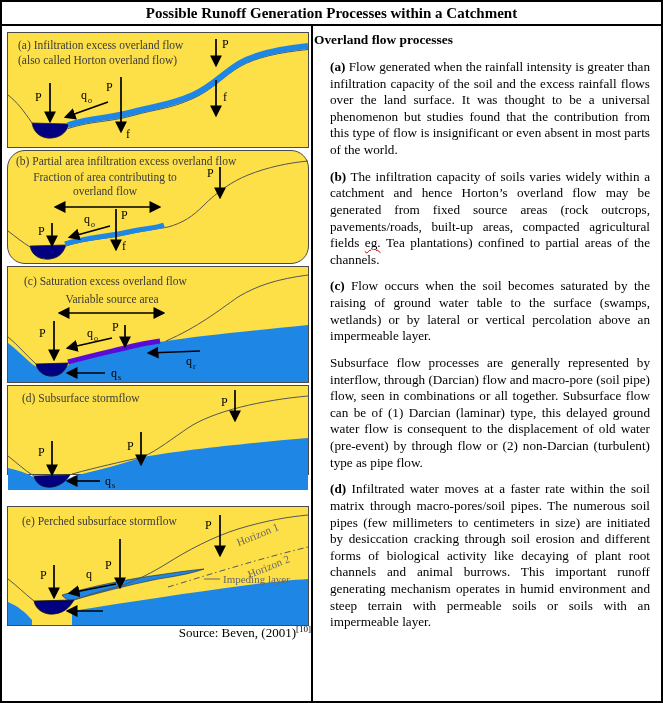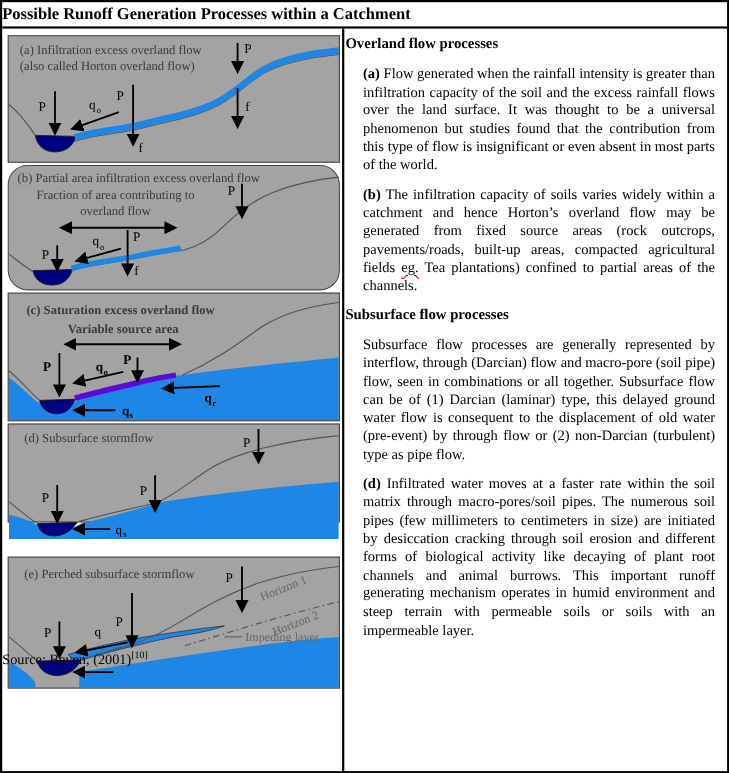--- a/index.html
+++ b/index.html
@@ -1,30 +1,30 @@
 <!DOCTYPE html>
 <html><head>
 <meta charset="utf-8">
 <style>
   html,body{margin:0;padding:0;background:#fff;}
   #page{position:relative;width:663px;height:703px;background:#fff;
         font-family:"Liberation Serif",serif;color:#000;overflow:hidden;
         border:2px solid #000;box-sizing:border-box;}
   .titlebar{position:absolute;left:0;right:0;top:0;height:22px;border-bottom:2px solid #000;
-        font-weight:bold;font-size:15px;line-height:22px;}
+        text-align:center;font-weight:bold;font-size:15px;line-height:22px;}
   .divider{position:absolute;left:309px;top:24px;bottom:0;width:2px;background:#000;}
   .leftcol{position:absolute;left:0;top:24px;width:309px;bottom:0;}
-  .dpanel{position:absolute;left:5px;width:302px;border:1px solid #4a4a4a;background:#a3a3a3;box-sizing:border-box;}
+  .dpanel{position:absolute;left:5px;width:302px;border:1px solid #4a4a4a;background:#fde047;box-sizing:border-box;}
   .dpanel svg{display:block;}
   #panel-a{top:6px;height:116px;}
   #panel-b{top:124px;height:114px;border-radius:18px;}
-  #panel-c{top:240px;height:117px;font-weight:bold;}
+  #panel-c{top:240px;height:117px;}
   #panel-d{top:359px;height:90px;}
   #panel-e{top:480px;height:120px;}
-  .source{position:absolute;left:0;width:309px;top:564px;text-align:left;font-size:13px;}
+  .source{position:absolute;left:0;width:309px;top:598px;text-align:right;font-size:13px;}
   .source sup{font-size:9px;}
   .rightcol{position:absolute;left:312px;width:336px;top:24px;bottom:0;
         font-size:13.2px;line-height:1.26;text-align:justify;padding-top:6px;}
   .rightcol p{margin:0 0 10px 16px;}
   .rightcol h3{margin:0 0 10px 0;font-size:13.4px;}
   .plabel{font-weight:bold;}
   .misspell{text-decoration:underline wavy #cc0000;text-decoration-thickness:1px;text-underline-offset:2px;}
   
   .cap{font-size:11.5px;fill:#3a3a3a;font-family:"Liberation Serif",serif;}
   .lbl{font-size:12px;fill:#000;font-family:"Liberation Serif",serif;}
@@ -190,22 +190,22 @@
     </div>
   </div>
 
   <div class="rightcol">
     <h3>Overland flow processes</h3>
 
     <p><span class="plabel">(a)</span><span> Flow generated when the rainfall intensity is greater than infiltration capacity of the soil and the excess rainfall flows over the land surface.  It was thought to be a universal phenomenon but studies found that the contribution from this type of flow is insignificant or even absent in most parts of the world.</span></p>
 
     <p><span class="plabel">(b)</span><span> The infiltration capacity of soils varies widely within a catchment and hence Horton’s overland flow may be generated from fixed source areas (rock outcrops, pavements/roads, built-up areas, compacted agricultural fields </span><span class="misspell">eg.</span><span> Tea plantations) confined to partial areas of the channels.</span></p>
 
-
-    <h3>Subsurface flow processes</h3>
+    <p><span class="plabel">(c)</span><span> Flow occurs when the soil becomes saturated by the raising of ground water table to the surface (swamps, wetlands) or by lateral or vertical percolation above an impermeable layer.</span></p>
+
 
     <p>Subsurface flow processes are generally represented by interflow, through (Darcian) flow and macro-pore (soil pipe) flow, seen in combinations or all together. Subsurface flow can be of (1) Darcian (laminar) type, this delayed ground water flow is consequent to the displacement of old water (pre-event) by through flow or (2) non-Darcian (turbulent) type as pipe flow.</p>
 
     <p><span class="plabel">(d)</span><span> Infiltrated water moves at a faster rate within the soil matrix through macro-pores/soil pipes. The numerous soil pipes (few millimeters to centimeters in size) are initiated by desiccation cracking through soil erosion and different forms of biological activity like decaying of plant root channels and animal burrows. This important runoff generating mechanism operates in humid environment and steep terrain with permeable soils or soils with an impermeable layer.</span></p>
 
   </div>
 
 </div>
 
 </body></html>

